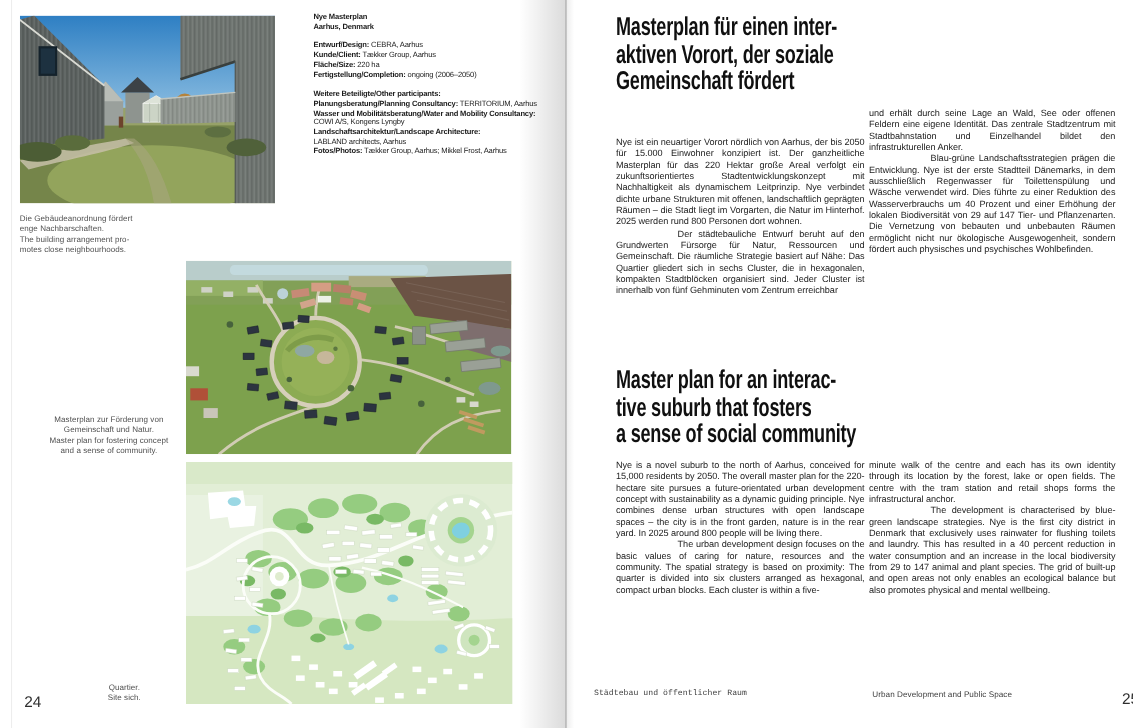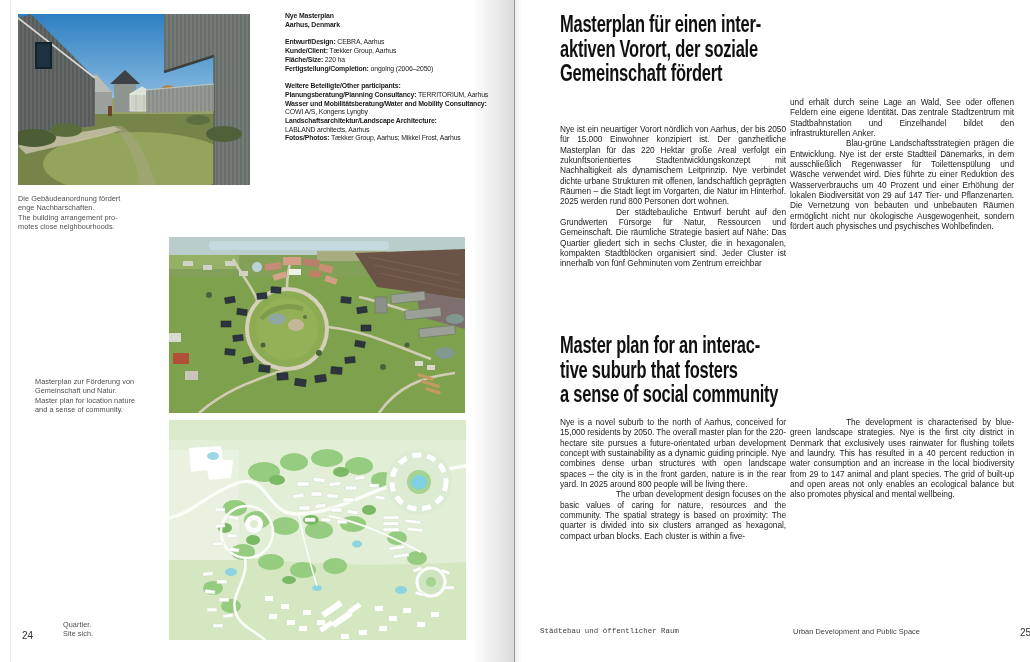--- a/index.html
+++ b/index.html
@@ -18,34 +18,34 @@
   
   .meta{position:absolute;left:285px;top:12px;width:232px;font-size:6.9px;line-height:8.7px;
         letter-spacing:-0.15px;color:#1a1a1a;}
   .meta .line{white-space:nowrap;}
   .meta .b{font-weight:bold;}
   .meta .ttl{font-weight:bold;}
   .meta .gap{margin-top:9px;}
   
   .cap{position:absolute;font-size:7.3px;line-height:9.4px;color:#4e4e4e;letter-spacing:0.05px;}
   .cap .ln{white-space:nowrap;}
-  .cap.right{text-align:left;}
+  .cap.right{text-align:center;}
   
   .hl{position:absolute;left:560px;width:460px;font-weight:bold;color:#101010;
       font-size:23.5px;line-height:24.6px;letter-spacing:-0.3px;
       transform:scaleX(0.70);transform-origin:0 0;}
   .hl .ln{white-space:nowrap;}
   
   .bcol{position:absolute;width:226px;font-size:8.3px;line-height:10.35px;color:#1c1c1c;
         text-align:justify;letter-spacing:-0.05px;}
   .bcol p{margin:0;}
   .bcol p.ind{text-indent:56px;}
   
   .foot{position:absolute;font-size:7.4px;color:#3c3c3c;letter-spacing:0.05px;white-space:nowrap;}
-  .pagenum{position:absolute;font-size:10px;color:#2e2e2e;text-align:center;}
+  .pagenum{position:absolute;font-size:14px;color:#2e2e2e;text-align:center;}
 </style>
 </head>
 <body>
 
 <div class="spread">
 
   <div>
     <div class="page-edge-left"></div>
 
     <div class="fig" style="left:18px;top:14px;width:232px;height:171px;">
@@ -216,21 +216,21 @@
             <circle cx="214" cy="130" r="3"></circle>
             <circle cx="94" cy="108" r="2.5"></circle>
             <circle cx="238" cy="108" r="2.5"></circle>
         </g>
       </svg>
     </div>
 
     <div class="cap right" style="left:35px;top:377px;width:128px;">
       <div class="ln">Masterplan zur Förderung von</div>
       <div class="ln">Gemeinschaft und Natur.</div>
-      <div class="ln">Master plan for location nature</div>
+      <div class="ln">Master plan for fostering concept</div>
       <div class="ln">and a sense of community.</div>
     </div>
 
     <div class="fig" style="left:169px;top:420px;width:297px;height:220px;">
       <svg viewBox="0 0 297 220" width="297" height="220">
         <rect width="297" height="220" fill="#e2eed6"></rect>
         <rect width="297" height="20" fill="#d9e9c9"></rect>
         <path d="M0,128 C60,136 150,150 297,142 L297,220 L0,220 Z" fill="#d5e7c1"></path>
         <rect x="0" y="30" width="70" height="110" fill="#e9f2e1"></rect>
         <path d="M20,28 L52,26 L54,40 L64,40 L62,58 L40,60 L38,50 L22,52 Z" fill="#ffffff"></path>
@@ -393,20 +393,21 @@
       <div class="ln">tive suburb that fosters</div>
       <div class="ln">a sense of social community</div>
     </div>
 
     <div class="bcol" style="left:560px;top:417px;">
       <p>Nye is a novel suburb to the north of Aarhus, conceived for 15,000 residents by 2050. The overall master plan for the 220-hectare site pursues a future-orientated urban development concept with sustainability as a dynamic guiding principle. Nye combines dense urban structures with open landscape spaces – the city is in the front garden, nature is in the rear yard. In 2025 around 800 people will be living there.</p>
       <p class="ind">The urban development design focuses on the basic values of caring for nature, resources and the community. The spatial strategy is based on proximity: The quarter is divided into six clusters arranged as hexagonal, compact urban blocks. Each cluster is within a five-</p>
     </div>
 
     <div class="bcol" style="left:790px;top:417px;width:224px;">
+      <p>minute walk of the centre and each has its own identity through its location by the forest, lake or open fields. The centre with the tram station and retail shops forms the infrastructural anchor.</p>
       <p class="ind">The development is characterised by blue-green landscape strategies. Nye is the first city district in Denmark that exclusively uses rainwater for flushing toilets and laundry. This has resulted in a 40 percent reduction in water consumption and an increase in the local biodiversity from 29 to 147 animal and plant species. The grid of built-up and open areas not only enables an ecological balance but also promotes physical and mental wellbeing.</p>
     </div>
 
     <div class="foot" style="left:540px;top:627px;font-family:Liberation Mono, monospace;">Städtebau und öffentlicher Raum</div>
     <div class="foot" style="left:793px;top:627px;">Urban Development and Public Space</div>
     <div class="pagenum" style="left:1002px;top:627px;padding-left:18px;">25</div>
   </div>
 
 </div>
 

